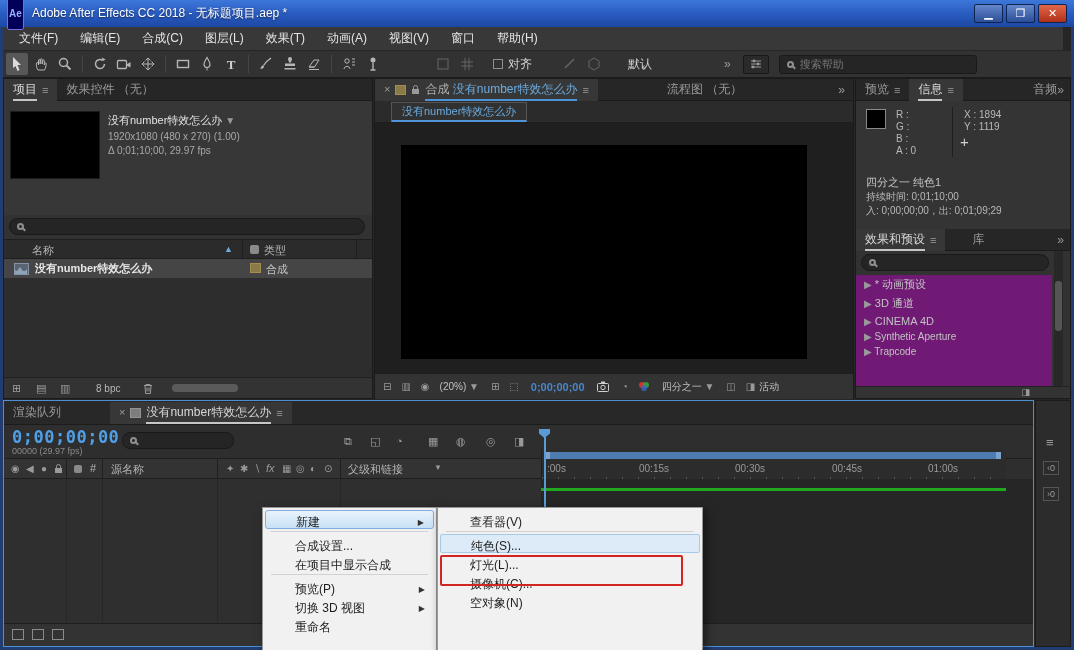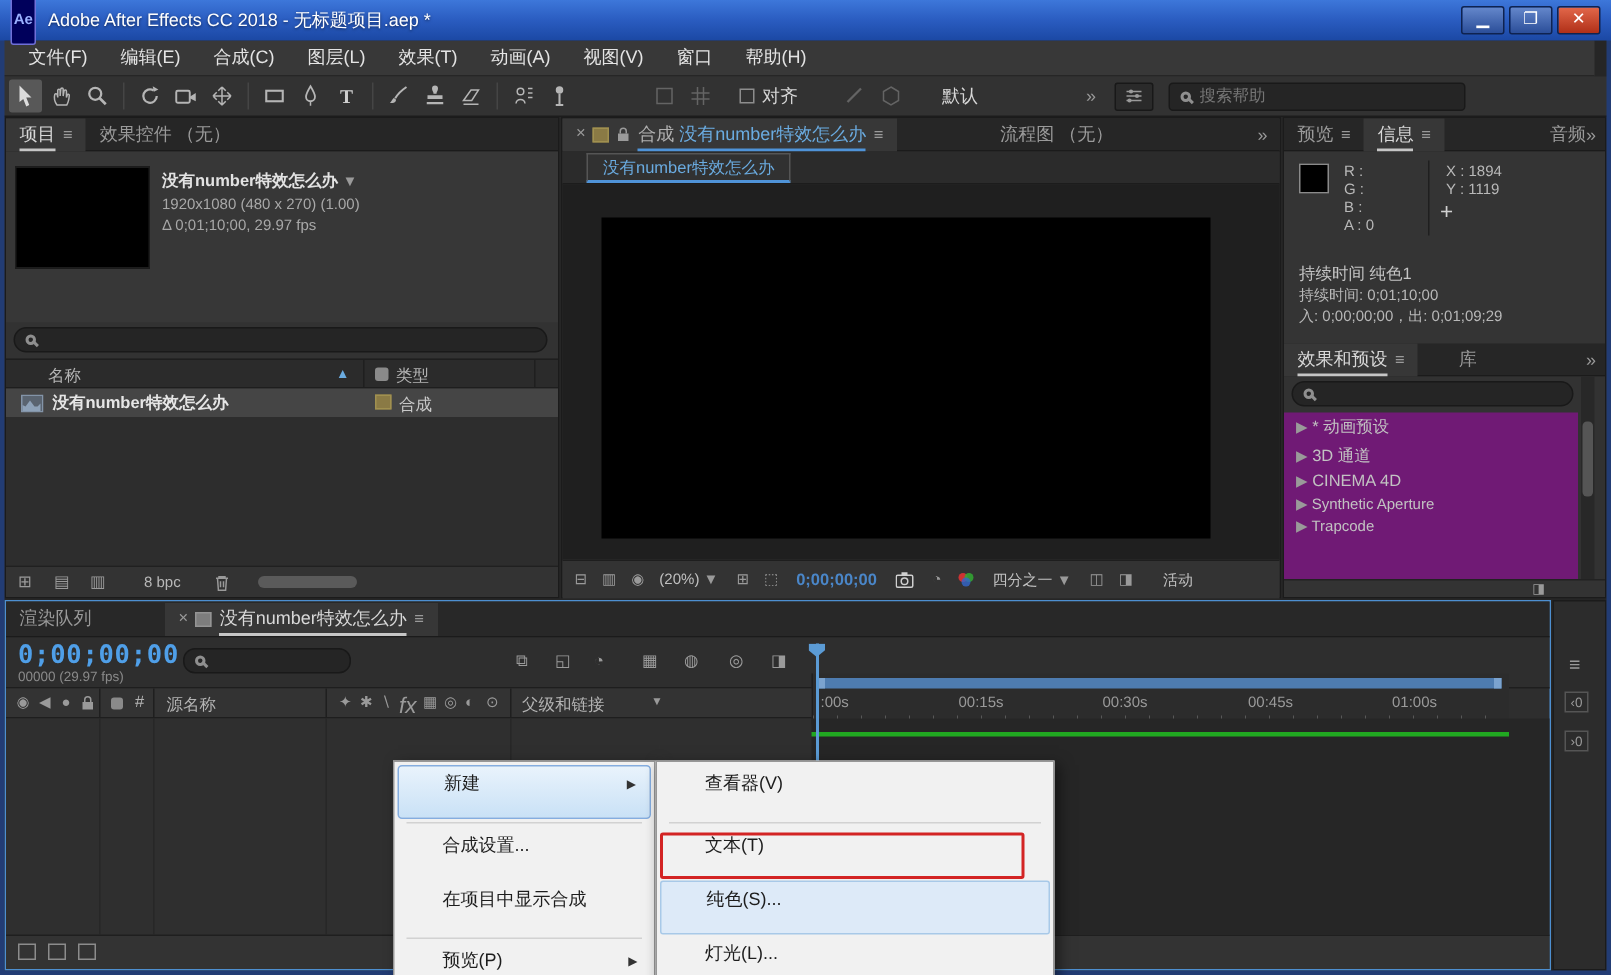--- a/index.html
+++ b/index.html
@@ -54,21 +54,21 @@
 .ruler .ticks{position:absolute;left:0;right:0;bottom:1px;height:5px;background:repeating-linear-gradient(90deg,#585858 0,#585858 1px,transparent 1px,transparent 16px)}
 .rlab{position:absolute;top:14px;font-size:10px;color:#9a9a9a;white-space:nowrap}
 .workarea{position:absolute;left:3px;top:3px;width:456px;height:7px;background:#4e7cb0;border-left:5px solid #7ba3cf;border-right:5px solid #7ba3cf}
 .playline{position:absolute;width:2px;background:#5b9bd5;z-index:6}
 .playhead{position:absolute;width:11px;height:9px;background:#5b9bd5;clip-path:polygon(0 0,100% 0,100% 50%,50% 100%,0 50%);z-index:7}
 .greenbar{position:absolute;height:3px;background:#21a821}
 .hcell{font-size:11px;color:#b4b4b4;white-space:nowrap}
 .boxic{width:12px;height:11px;border:1px solid #8c8c8c;display:inline-block}
 
 .cmenu{position:absolute;background:#f1f1f1;border:1px solid #979797;box-shadow:3px 3px 9px rgba(0,0,0,.5);z-index:100;padding:2px;font-size:12px;color:#1d1d1d}
-.mi{height:36px;line-height:24px;padding:0 26px 0 30px;position:relative;white-space:nowrap}
+.mi{height:19px;line-height:24px;padding:0 26px 0 30px;position:relative;white-space:nowrap}
 .mi .marrow{position:absolute;right:9px;top:1px;font-size:8px;color:#333}
 .mi.sel{background:linear-gradient(#e9f3fc,#c9e1f6);border:1px solid #84ade0;border-radius:3px;line-height:22px}
 .mi.hov{background:#ddeaf8;border:1px solid #a8c9e8;border-radius:2px;line-height:22px}
 .msep{height:1px;background:#d2d2d2;margin:2px 6px}
 .redbox{position:absolute;border:2px solid #d32424;border-radius:2px;z-index:110}
 svg{display:block}
 </style>
 </head>
 <body>
 
@@ -235,21 +235,21 @@
       <span class="ptab on">
           <span class="ul">项目</span>
           <span class="hamb">≡</span>
         </span>
       <span class="ptab">
           <span>效果控件 （无）</span>
         </span>
     </div>
     <div class="ab" style="left:0;top:22px;width:368px;height:114px;background:#373737">
       <div class="ab" style="left:6px;top:10px;width:90px;height:68px;background:#000;border:1px solid #1c1c1c"></div>
-      <div class="ab" style="left:104px;top:12px;font-size:11px;font-weight:bold;color:#e2e2e2;white-space:nowrap"><span>没有number特效怎么办</span> <span class="g">▼</span></div>
+      <div class="ab" style="left:104px;top:12px;font-size:11px;font-weight:normal;color:#e2e2e2;white-space:nowrap"><span>没有number特效怎么办</span> <span class="g">▼</span></div>
       <div class="ab" style="left:104px;top:30px;font-size:10px;color:#a8a8a8;white-space:nowrap">1920x1080 (480 x 270) (1.00)</div>
       <div class="ab" style="left:104px;top:44px;font-size:10px;color:#a8a8a8;white-space:nowrap">Δ 0;01;10;00, 29.97 fps</div>
     </div>
     <div class="ab" style="left:0;top:136px;width:368px;height:24px;background:#323232">
       <span class="searchbox" style="position:absolute;left:5px;top:3px;width:356px;border-radius:9px;height:17px">
           <span class="mag"></span>
         </span>
     </div>
     <div class="tblhead" style="left:0;top:160px;width:368px;height:20px">
       <span class="ab" style="left:28px;top:3px">名称</span>
@@ -332,21 +332,21 @@
       <span style="margin-left:10px">
           <svg width="14" height="11">
             <circle cx="4" cy="4" r="3" fill="#c33"></circle>
             <circle cx="8" cy="4" r="3" fill="#3a3" fill-opacity=".85"></circle>
             <circle cx="6" cy="7" r="3" fill="#36c" fill-opacity=".8"></circle>
           </svg>
         </span>
       <span style="margin-left:10px;color:#c0c0c0"><span>四分之一</span> <span class="g">▼</span></span>
       <span class="g" style="margin-left:12px">◫</span>
       <span class="g" style="margin-left:10px">◨</span>
-      <span style="margin-left:20px;color:#c0c0c0;white-space:nowrap">活动</span>
+      <span style="margin-left:4px;color:#c0c0c0;white-space:nowrap">活动</span>
     </div>
   </div>
 
   <div class="panel" style="left:855px;top:78px;width:216px;height:321px">
     <div class="ptabs">
       <span class="ptab">
           <span>预览</span>
           <span class="hamb">≡</span>
         </span>
       <span class="ptab on">
@@ -361,21 +361,21 @@
     <div class="ab" style="left:0;top:22px;width:214px;height:128px;background:#343434;font-size:10px;color:#b8b8b8">
       <div class="ab" style="left:10px;top:8px;width:20px;height:20px;background:#000;border:1px solid #8a8a8a"></div>
       <span class="ab" style="left:40px;top:8px">R :</span>
       <span class="ab" style="left:40px;top:20px">G :</span>
       <span class="ab" style="left:40px;top:32px">B :</span>
       <span class="ab" style="left:40px;top:44px">A : 0</span>
       <span class="vdiv" style="left:96px;top:6px;height:50px;bottom:auto"></span>
       <span class="ab" style="left:108px;top:8px">X : 1894</span>
       <span class="ab" style="left:108px;top:20px">Y : 1119</span>
       <span class="ab" style="left:104px;top:32px;font-size:15px;color:#d0d0d0">+</span>
-      <span class="ab" style="left:10px;top:74px;font-size:11px;color:#c4c4c4;white-space:nowrap">持续时间 纯色1</span>
+      <span class="ab" style="left:10px;top:74px;font-size:11px;color:#c4c4c4;white-space:nowrap">四分之一 纯色1</span>
       <span class="ab" style="left:10px;top:89px;white-space:nowrap">持续时间: 0;01;10;00</span>
       <span class="ab" style="left:10px;top:103px;white-space:nowrap">入: 0;00;00;00，出: 0;01;09;29</span>
     </div>
     <div class="ptabs" style="position:absolute;left:0;top:150px;width:214px">
       <span class="ptab on">
           <span class="ul">效果和预设</span>
           <span class="hamb">≡</span>
         </span>
       <span class="ptab" style="margin-left:18px">
           <span>库</span>
@@ -452,21 +452,21 @@
         </span>
       <span class="vdiv" style="left:62px"></span>
       <span class="ab" style="left:70px;top:6px;width:8px;height:8px;background:#8a8a8a;border-radius:2px"></span>
       <span class="hcell ab" style="left:86px;top:3px">#</span>
       <span class="vdiv" style="left:98px"></span>
       <span class="hcell ab" style="left:107px;top:3px">源名称</span>
       <span class="vdiv" style="left:213px"></span>
       <span class="g ab" style="left:222px;top:5px">✦</span>
       <span class="g ab" style="left:236px;top:5px">✱</span>
       <span class="g ab" style="left:250px;top:5px">∖</span>
-      <span class="g ab" style="left:262px;top:4px;font-style:italic;font-size:15px">fx</span>
+      <span class="g ab" style="left:262px;top:4px;font-style:italic;font-size:11px">fx</span>
       <span class="g ab" style="left:278px;top:5px">▦</span>
       <span class="g ab" style="left:292px;top:5px">◎</span>
       <span class="g ab" style="left:306px;top:5px">◐</span>
       <span class="g ab" style="left:320px;top:5px">⊙</span>
       <span class="vdiv" style="left:336px"></span>
       <span class="hcell ab" style="left:344px;top:3px">父级和链接</span>
       <span class="g ab" style="left:430px;top:5px;font-size:8px">▼</span>
     </div>
 
     <div class="ab" style="left:0;top:78px;width:537px;height:144px;background:#2f2f2f">
@@ -502,21 +502,20 @@
     <div class="mi"><span>在项目中显示合成</span></div>
     <div class="msep"></div>
     <div class="mi"><span>预览(P)</span><span class="marrow">▶</span></div>
     <div class="mi"><span>切换 3D 视图</span><span class="marrow">▶</span></div>
     <div class="mi"><span>重命名</span></div>
   </div>
 
   <div class="cmenu" style="left:437px;top:507px;width:266px;height:160px">
     <div class="mi"><span>查看器(V)</span></div>
     <div class="msep"></div>
-    <div class="mi"><span>文本(T)</span></div>
     <div class="mi hov"><span>纯色(S)...</span></div>
     <div class="mi"><span>灯光(L)...</span></div>
     <div class="mi"><span>摄像机(C)...</span></div>
     <div class="mi"><span>空对象(N)</span></div>
   </div>
 
   <div class="redbox" style="left:440px;top:555px;width:243px;height:31px"></div>
 
 </div>
 

